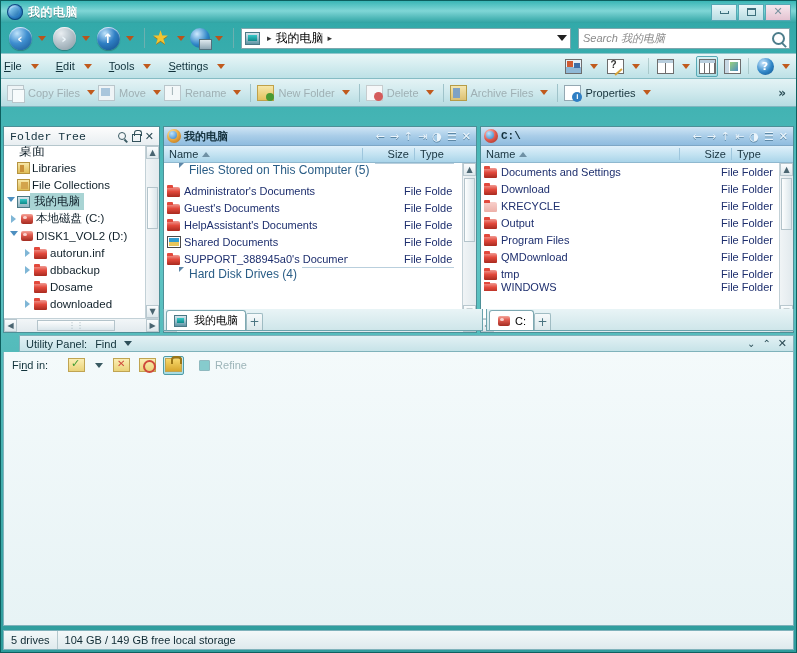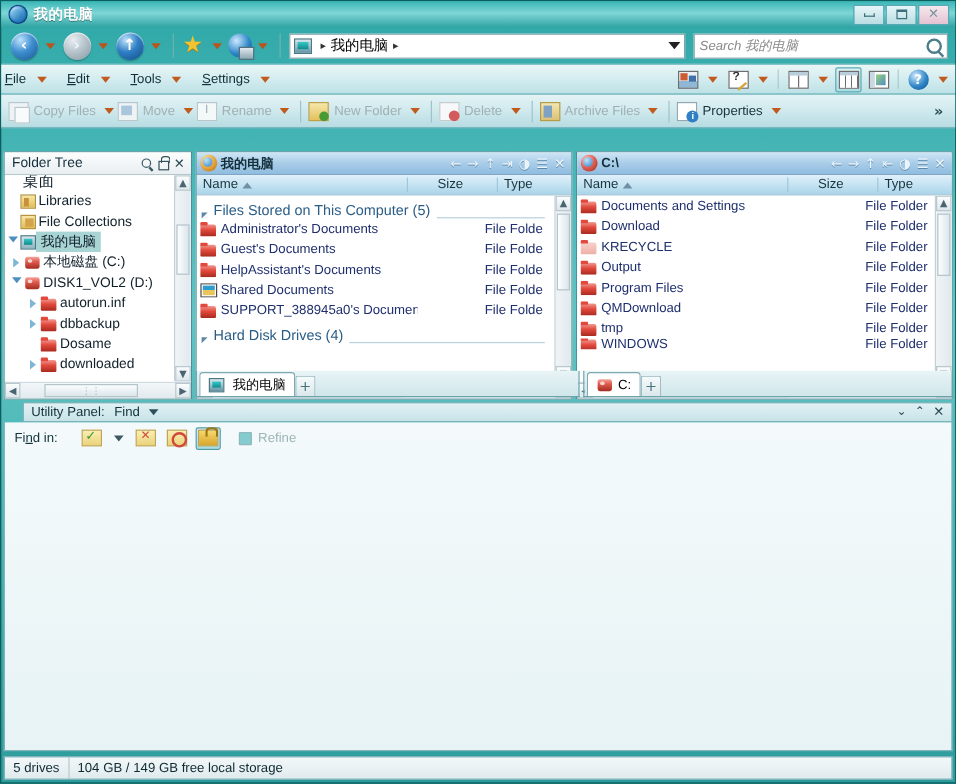--- a/index.html
+++ b/index.html
@@ -136,21 +136,21 @@
   
   .panes{position:absolute;left:2px;top:125px;right:2px;height:207px;display:flex;gap:3px;}
   .pane{background:#fff;border:1px solid #4d8f97;display:flex;flex-direction:column;}
   .pane-tree{width:157px;}
   .pane-files{flex:1;min-width:0;}
   .pane-hdr{height:19px;display:flex;align-items:center;padding:0 3px;flex:none;}
   .pane-hdr.tree{background:linear-gradient(to bottom,#fdfdfd,#e8eef1);
     border-bottom:1px solid #b5c6cc;color:#20343a;}
   .pane-hdr.blue{background:linear-gradient(to bottom,#cfe5f5 0%,#a9cde8 50%,#8fbcdf 100%);
     border-bottom:1px solid #7ea7c6;}
-  .ph-title{font-size:11px;font-weight:bold;margin-left:3px;color:#13303c;}
+  .ph-title{font-size:11px;font-weight:bold;margin-left:3px;color:#13303c;font-family:Liberation Mono, monospace;}
   .ph-ico{width:14px;height:14px;border-radius:50%;flex:none;
     background:radial-gradient(circle at 35% 30%,#ffe9a8 0%,#e8a63c 50%,#b06a1a 100%);position:relative;}
   .ph-ico:after{content:"";position:absolute;left:2px;top:2px;width:8px;height:8px;border-radius:50%;
     background:radial-gradient(circle at 35% 30%,#bfe3fb,#2f7fc4);}
   .ph-ico.red{background:radial-gradient(circle at 35% 30%,#ffd0cd 0%,#e05a4e 50%,#9b2d22 100%);}
   .ph-tools{margin-left:auto;display:flex;align-items:center;gap:5px;padding-right:2px;}
   .navico{color:#eaf4fb;font-size:11px;font-family:"DejaVu Sans",sans-serif;text-shadow:0 1px 0 #5d88a6;}
   .mini-mag{width:8px;height:8px;border:1.5px solid #3b5a63;border-radius:50%;position:relative;}
   .mini-mag:after{content:"";position:absolute;right:-3px;bottom:-2px;width:4px;height:1.5px;
     background:#3b5a63;transform:rotate(45deg);}
@@ -161,27 +161,27 @@
   .xclose{font-size:11px;color:#2b4a54;font-family:"DejaVu Sans",sans-serif;font-weight:bold;}
   .xclose.lt{color:#f0f8fd;text-shadow:0 1px 0 #5d88a6;}
 
   
   .col-hdr{height:17px;display:flex;align-items:center;flex:none;
     background:linear-gradient(to bottom,#dff0fa 0%,#c2e2f1 55%,#a9d4e9 100%);
     border-bottom:1px solid #8fb8cf;font-size:11px;color:#18333f;}
   .col-hdr .c{padding:0 5px;display:flex;align-items:center;gap:4px;}
   .col-hdr .c.name{flex:1;}
   .col-hdr .c.size{width:52px;justify-content:flex-end;border-left:1px solid #9ec6dd;}
-  .col-hdr .c.type{width:62px;border-left:1px solid #9ec6dd;margin-left:23px;}
+  .col-hdr .c.type{width:62px;border-left:1px solid #9ec6dd;}
   .sortarr{width:0;height:0;border-left:4px solid transparent;border-right:4px solid transparent;
     border-bottom:5px solid #6f91a5;}
 
   .pane-body{flex:1;position:relative;overflow:hidden;background:#fff;display:flex;}
   .rows{flex:1;min-width:0;overflow:hidden;}
-  .grp{display:flex;align-items:flex-end;gap:5px;height:19px;padding-left:4px;color:#2a5d86;font-size:12px;}
+  .grp{display:flex;align-items:flex-start;gap:5px;height:19px;padding-left:15px;color:#2a5d86;font-size:12px;}
   .grp .tri{width:0;height:0;border-top:5px solid #5d87a8;border-right:5px solid transparent;}
   .grp .line{flex:1;height:1px;background:#b9cfdd;margin-right:8px;}
   .row{display:flex;align-items:center;height:17px;font-size:11px;color:#1e2f6e;}
   .row .nm{flex:1;display:flex;align-items:center;gap:3px;padding-left:3px;min-width:0;
     white-space:nowrap;overflow:hidden;}
   .row .sz{width:52px;text-align:right;padding-right:4px;}
   .row .tp{width:62px;padding-left:4px;white-space:nowrap;overflow:hidden;}
   .fold{width:14px;height:12px;flex:none;position:relative;}
   .fold:before{content:"";position:absolute;left:0;top:2px;width:13px;height:10px;
     background:linear-gradient(to bottom,#f09a92 0%,#e2493c 45%,#a82a1f 100%);

